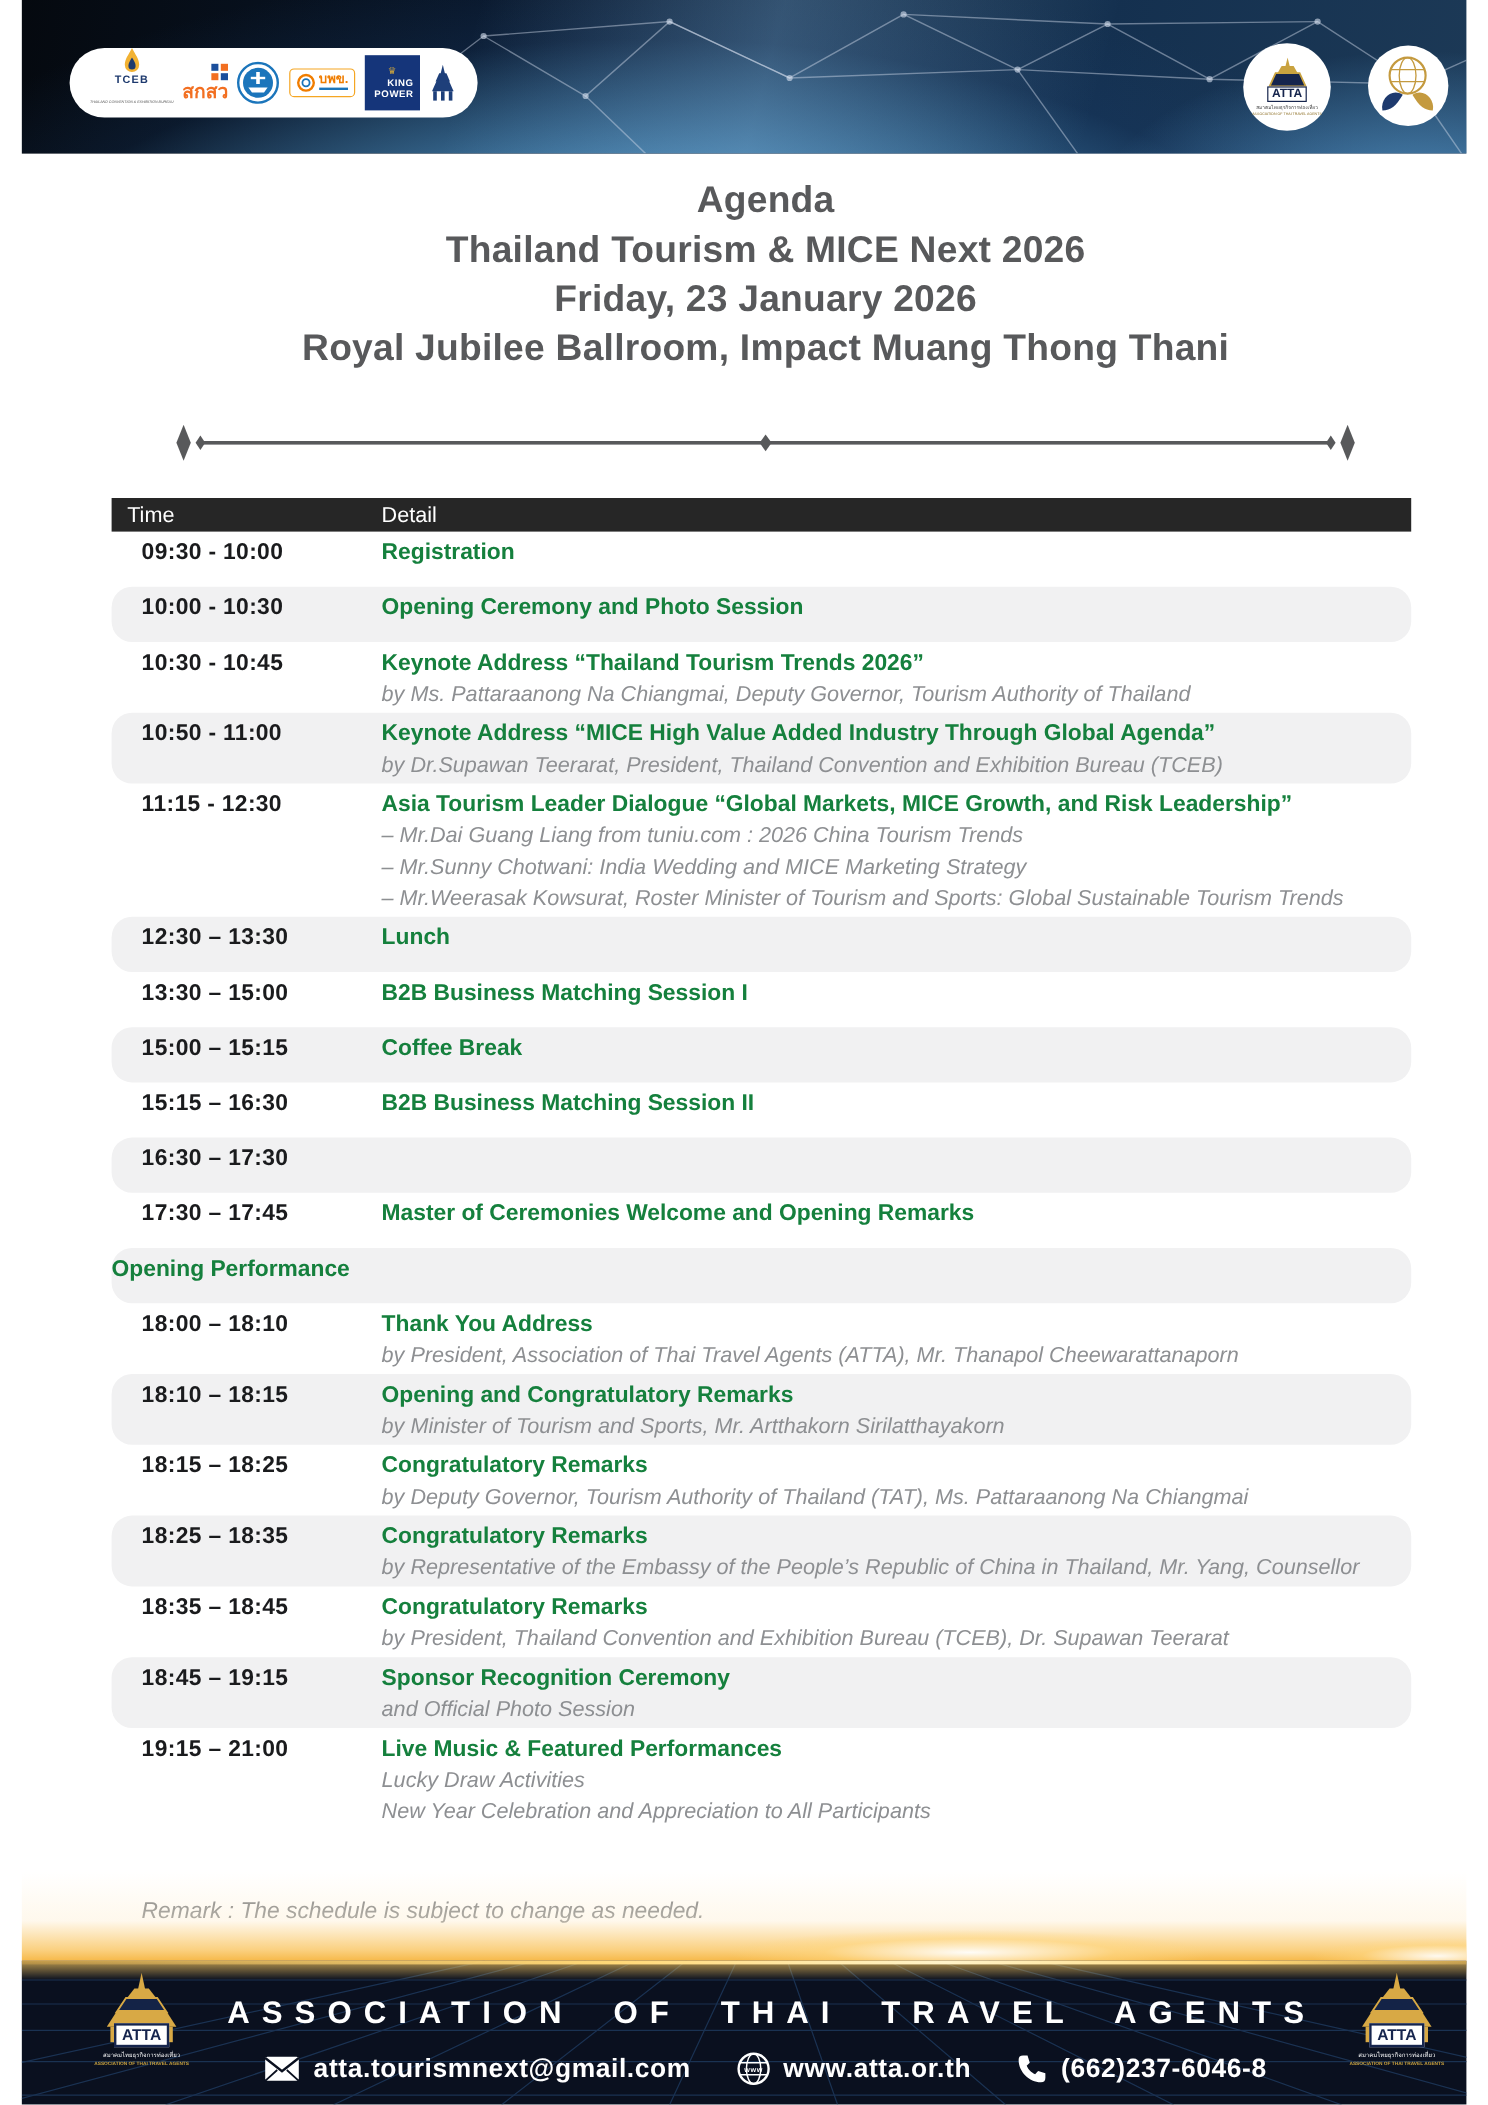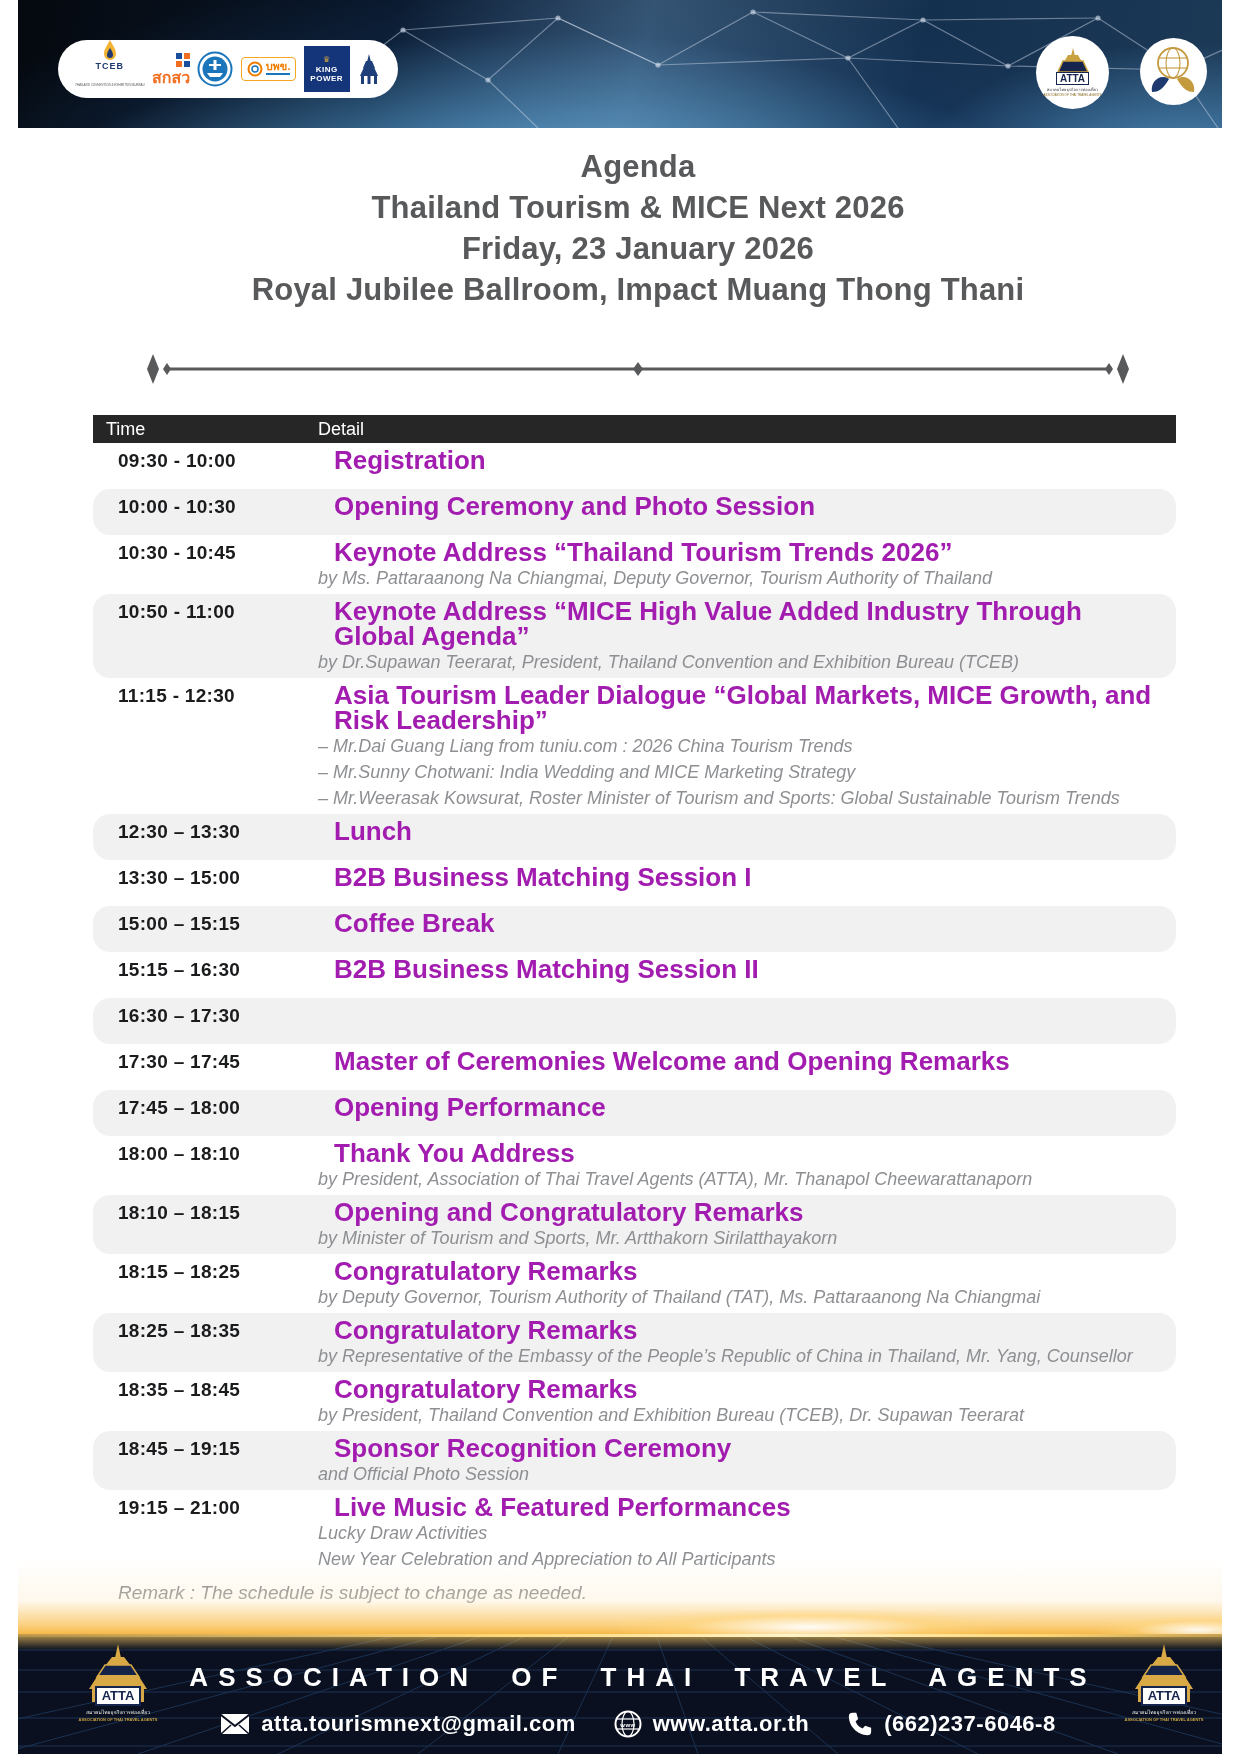--- a/index.html
+++ b/index.html
@@ -37,21 +37,21 @@
   }
   .sp-logo { display:flex; flex-direction:column; align-items:center; justify-content:center; line-height:1; }
   .sp-tceb .lbl { font-size:9px; font-weight:bold; color:#1e3a6e; letter-spacing:1px; margin-top:1px; }
   .sp-tceb .sub { font-size:3px; color:#555; margin-top:1px; white-space:nowrap; }
   .sp-tsri { flex-direction:column; gap:3px; align-items:flex-end; }
   .sp-tsri .lbl { font-size:16px; font-weight:bold; color:#f26f21; }
   .sp-pmuc { flex-direction:row; gap:3px; border:1.5px solid #f5a623; border-radius:4px; padding:3px 5px; align-items:flex-start; }
   .sp-pmuc .lbl { font-size:11px; font-weight:bold; color:#f07d00; border-bottom:2px solid #1b75bb; padding-bottom:1px; }
   .sp-kp { width:46px; height:46px; background:#15357a; display:flex; flex-direction:column; align-items:center; justify-content:center; }
   .sp-kp .crown { color:#c9a23f; font-size:8px; line-height:8px; }
-  .sp-kp .lbl { width:36px; color:#fff; font-weight:bold; font-size:8px; line-height:9px; text-align:center; letter-spacing:.5px; margin-top:1px; }
+  .sp-kp .lbl { width:36px; color:#fff; font-weight:bold; font-size:8px; line-height:9px; text-align:right; letter-spacing:.5px; margin-top:1px; }
 
   .badge { position:absolute; border-radius:50%; background:#ffffff; z-index:3;
            display:flex; flex-direction:column; align-items:center; justify-content:center; }
   .badge-atta { left:1018px; top:36px; width:73px; height:73px; }
   .badge-atta .lbl { font-size:10px; font-weight:bold; color:#16254d; border:1px solid #16254d; padding:0 3px; line-height:11px; background:#fff; margin-top:-6px; }
   .badge-atta .tiny { font-size:4px; color:#333; margin-top:1px; white-space:nowrap; }
   .badge-atta .tiny2 { font-size:3px; color:#8a6b1f; white-space:nowrap; }
   .badge-globe { left:1122px; top:38px; width:67px; height:67px; }
 
   
@@ -67,21 +67,21 @@
   
   .agenda { position:absolute; top:415px; left:75px; width:1083px; }
   .thead { display:flex; background:#262626; color:#ffffff; height:28px; align-items:center; font-size:18px; font-weight:normal; }
   .thead .c1 { width:225px; padding-left:13px; }
   .thead .c2 { flex:1; }
   .row { display:flex; min-height:46px; padding-top:5px; }
   .row.alt { background:#f1f1f2;border-radius:17px; }
   .row.has-subs { padding-bottom:3px; min-height:0; }
   .time { width:225px; padding-left:25px; font-size:19px; color:#1a1b1d; line-height:25px; letter-spacing:.3px; font-weight:bold; }
   .detail { flex:1; padding-right:8px; }
-  .detail-title { font-size:26px; font-weight:bold; color:#a21caf; line-height:25px;margin-left:16px; }
+  .detail-title { font-size:19px; font-weight:bold; color:#15803d; line-height:25px; }
   .sub { font-size:18px; font-style:italic; color:#8d8f92; line-height:26px; }
 
   
   .remark { position:absolute; top:1582px; left:100px; font-style:italic; font-size:19px; color:#76797d; }
 
   
   .horizon { position:absolute; left:0; top:1560px; width:1240px; height:74px;
     background:linear-gradient(to bottom, rgba(255,250,240,0) 0%, rgba(254,240,214,.45) 55%, rgba(250,200,105,.85) 88%, #f6b94a 100%); }
   .flare1 { position:absolute; top:1602px; left:520px; width:540px; height:50px;
     background:radial-gradient(ellipse closest-side, rgba(255,255,255,.95), rgba(255,216,130,.55) 45%, rgba(255,216,130,0) 75%); }
@@ -330,21 +330,20 @@
 
     <div class="row">
       <div class="time">17:30 – 17:45</div>
       <div class="detail">
         <div class="detail-title">Master of Ceremonies Welcome and Opening Remarks</div>
         <div class="subs"></div>
       </div>
     </div>
 
     <div class="row alt">
-      <div class="time">17:45 – 18:00</div>
       <div class="detail">
         <div class="detail-title">Opening Performance</div>
         <div class="subs"></div>
       </div>
     </div>
 
     <div class="row has-subs">
       <div class="time">18:00 – 18:10</div>
       <div class="detail">
         <div class="detail-title">Thank You Address</div>

